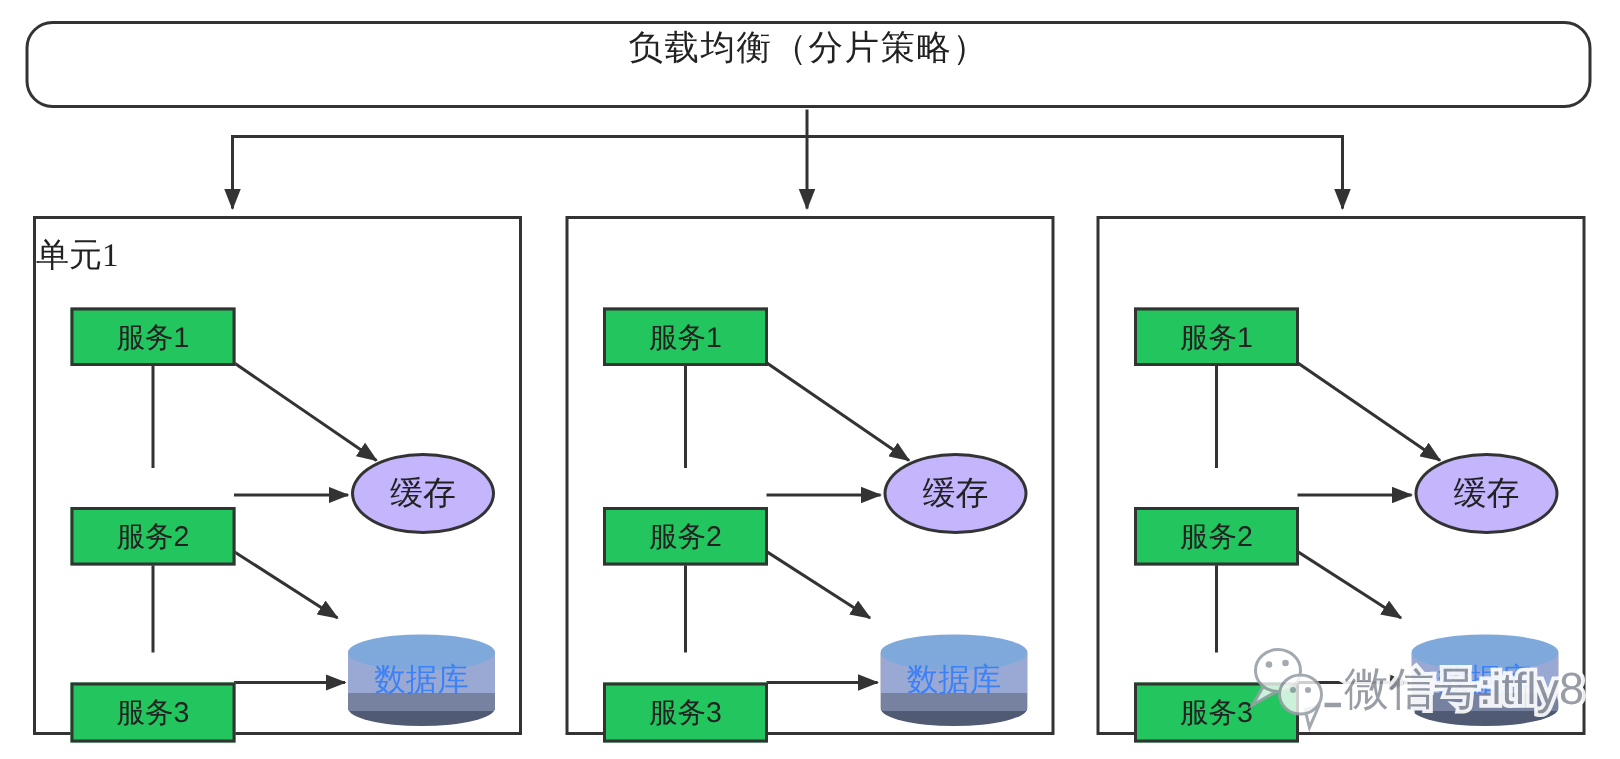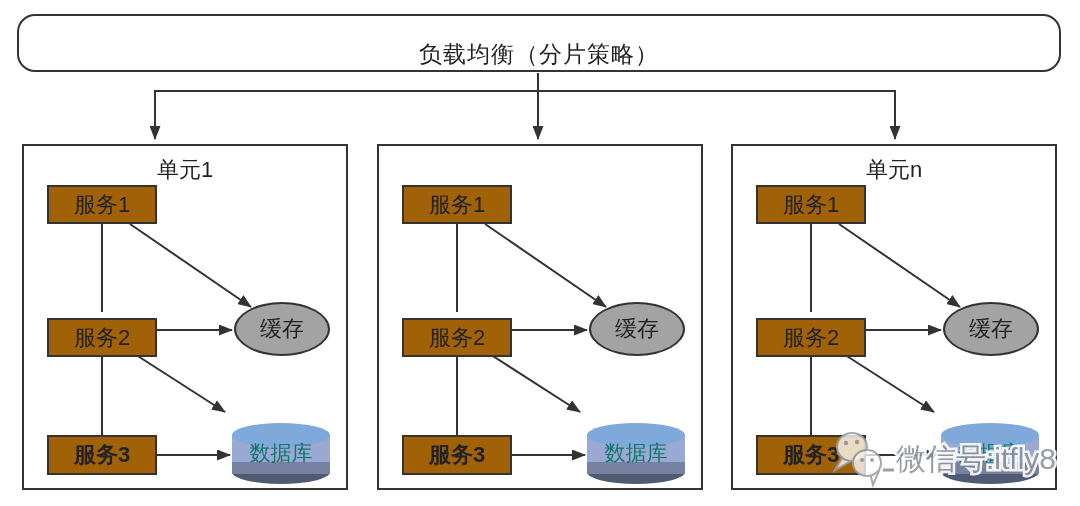--- a/index.html
+++ b/index.html
@@ -4,56 +4,58 @@
 <style>
   html,body { margin:0; padding:0; background:#fff; }
   .canvas {
     position:relative; width:1080px; height:506px; background:#ffffff;
     font-family:"Liberation Sans","DejaVu Sans",sans-serif; color:#222;
     overflow:hidden;
   }
   .top-box {
     position:absolute; left:17px; top:14px; width:1044px; height:58px;
     border:2px solid #333; border-radius:18px; background:#fff;
-    box-sizing:border-box; display:flex; align-items:flex-end; justify-content:center;
+    box-sizing:border-box; display:flex; align-items:flex-start; justify-content:center;
     font-size:23px; letter-spacing:1px;
   }
   .top-lines, .unit-lines { position:absolute; left:0; top:0; pointer-events:none; }
   .top-lines line, .unit-lines line { stroke:#333; stroke-width:2; }
   .unit {
     position:absolute; top:144px; width:326px; height:346px;
     border:2px solid #333; box-sizing:border-box; background:#fff;
   }
   .unit-title {
-    position:absolute; top:9px; left:0; right:0; text-align:center;
+    position:absolute; top:9px; left:0; right:0; 
     font-size:22px;
+    font-family:Liberation Serif, serif;
   }
   .svc {
     position:absolute; left:23px; width:110px; height:39px;
-    border:2px solid #333; background:#a16207; box-sizing:border-box;
-    display:flex; align-items:center; justify-content:center; font-size:22px;
+    border:2px solid #333; background:#22c55e; box-sizing:border-box;
+    display:flex; align-items:center; justify-content:center; font-size:19px;
     z-index:2;
+    margin-top:20px;
   }
   .svc1 { top:39px; }
   .svc2 { top:172px; }
-  .svc3 { top:289px; height:40px;font-weight:bold; }
+  .svc3 { top:289px; height:40px; }
   .cache {
     position:absolute; left:210px; top:156px; width:96px; height:54px;
-    border:2px solid #333; border-radius:50%; background:#a3a3a3; box-sizing:border-box;
+    border:2px solid #333; border-radius:50%; background:#c4b5fd; box-sizing:border-box;
     display:flex; align-items:center; justify-content:center; font-size:22px;
     z-index:2;
   }
   .db {
     position:absolute; left:208px; top:276px; width:98px; height:62px; z-index:2;
   }
   .db svg { position:absolute; left:0; top:0; }
   .db-label {
     position:absolute; left:0; top:0; width:98px; height:62px;
     display:flex; align-items:center; justify-content:center;
-    font-size:21px; font-weight:500; color:#0f766e;
+    font-size:21px; font-weight:500; color:#3b82f6;
   }
   .watermark { position:absolute; left:830px; top:423px; z-index:10; opacity:0.9; pointer-events:none; }
   .wm-text {
     font-family:"Liberation Sans","DejaVu Sans",sans-serif;
     font-size:30px; font-weight:500;
     fill:#8e939c; stroke:#ffffff; stroke-width:5px; paint-order:stroke;
   }
   .wm-bubble { fill:rgba(255,255,255,0.85); stroke:#9aa0a8; stroke-width:2; }
   .wm-dot { fill:#9aa0a8; }
 </style>
@@ -142,21 +144,20 @@
           <rect x="0" y="13" width="98" height="27" fill="#9aa9d4"></rect>
           <rect x="0" y="40" width="98" height="12" fill="#76829f"></rect>
         </g>
         <ellipse cx="49" cy="13" rx="49" ry="12" fill="#7fa9db"></ellipse>
       </svg>
       <div class="db-label">数据库</div>
     </div>
   </div>
 
   <div class="unit" style="left:731px">
-    <div class="unit-title">单元n</div>
     <svg class="unit-lines" width="326" height="346">
       <defs>
         <marker id="ah2" markerWidth="14" markerHeight="11" refX="13" refY="5.5" orient="auto" markerUnits="userSpaceOnUse">
           <path d="M0,0 L14,5.5 L0,11 Z" fill="#333"></path>
         </marker>
       </defs>
       <line x1="78" y1="78" x2="78" y2="166"></line>
       <line x1="78" y1="205" x2="78" y2="289"></line>
       <line x1="106" y1="78" x2="227" y2="161" marker-end="url(#ah2)"></line>
       <line x1="132" y1="184" x2="208" y2="184" marker-end="url(#ah2)"></line>

